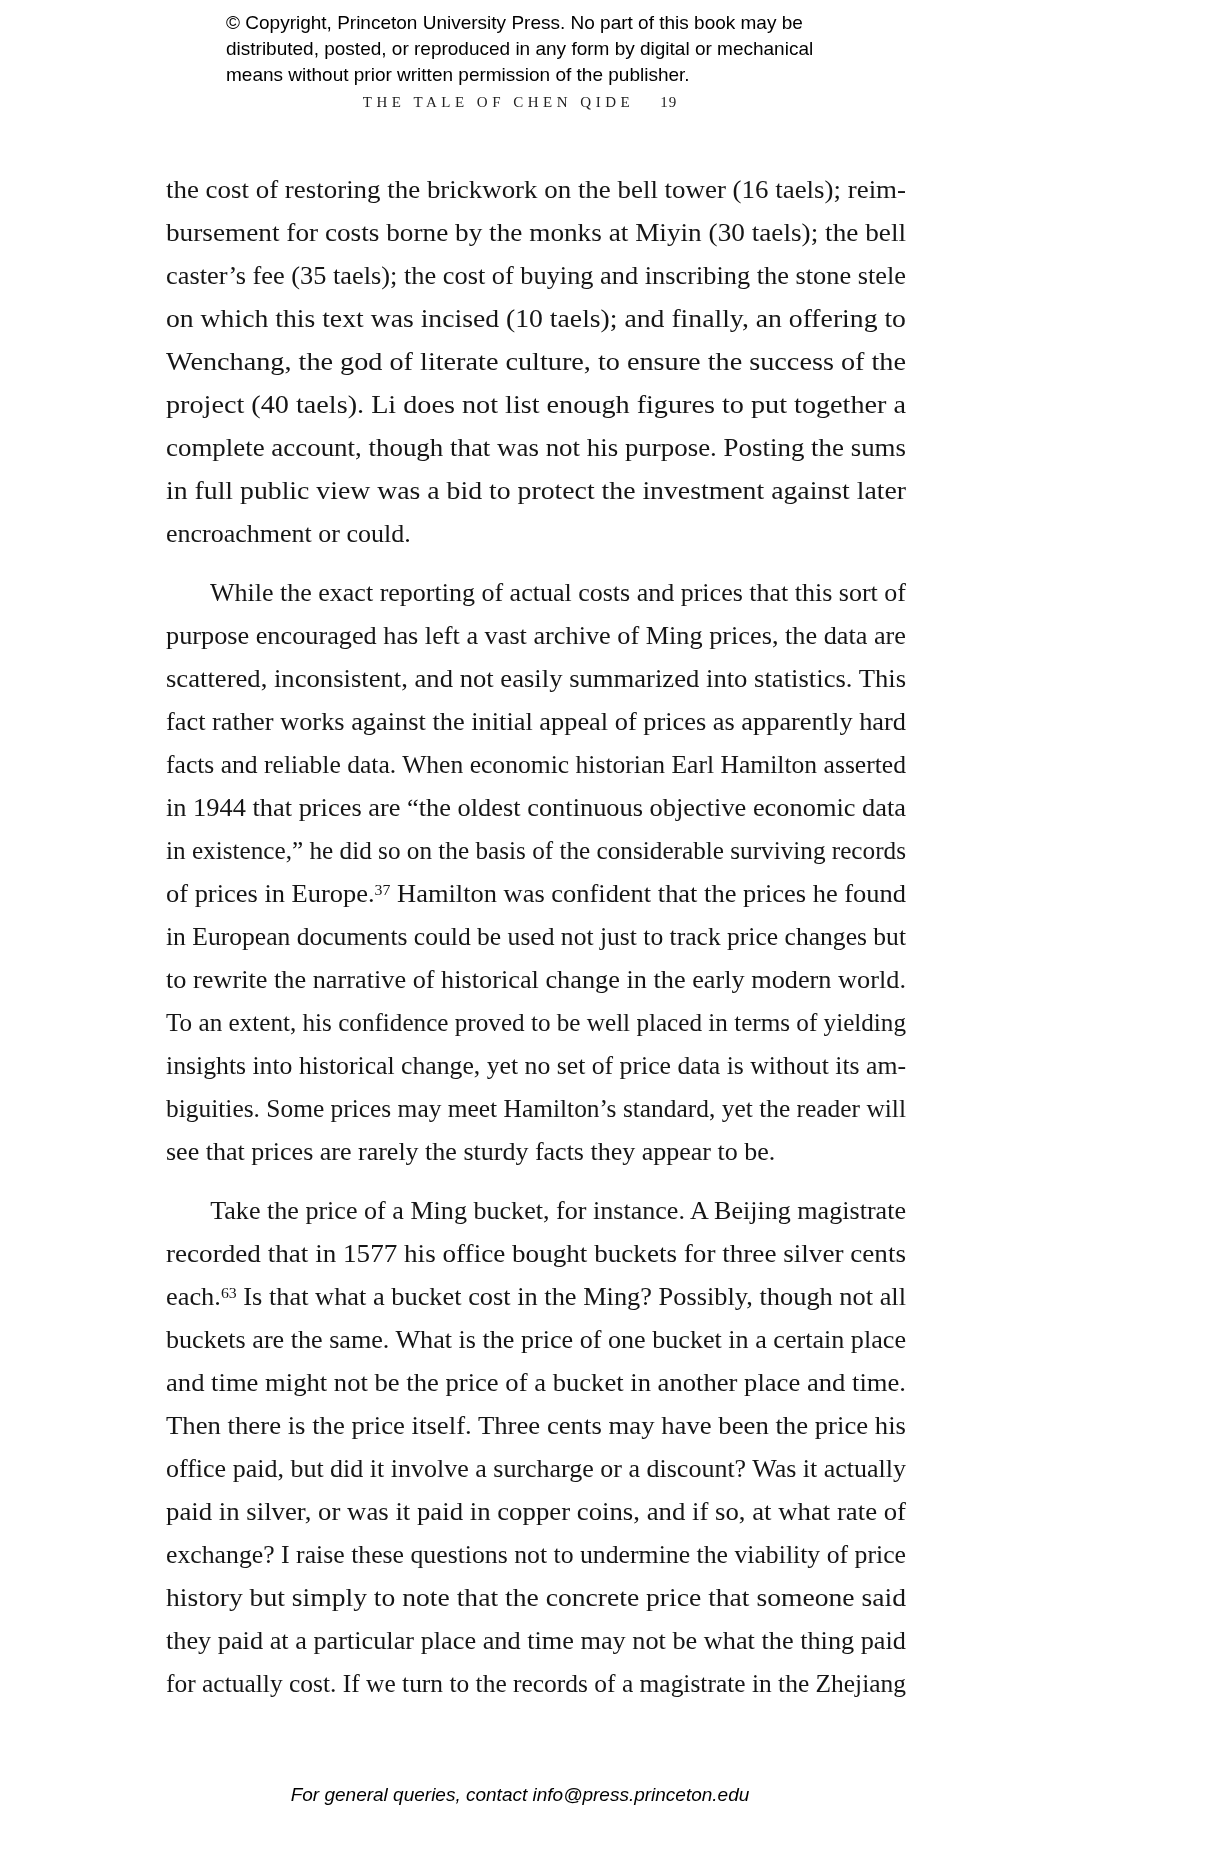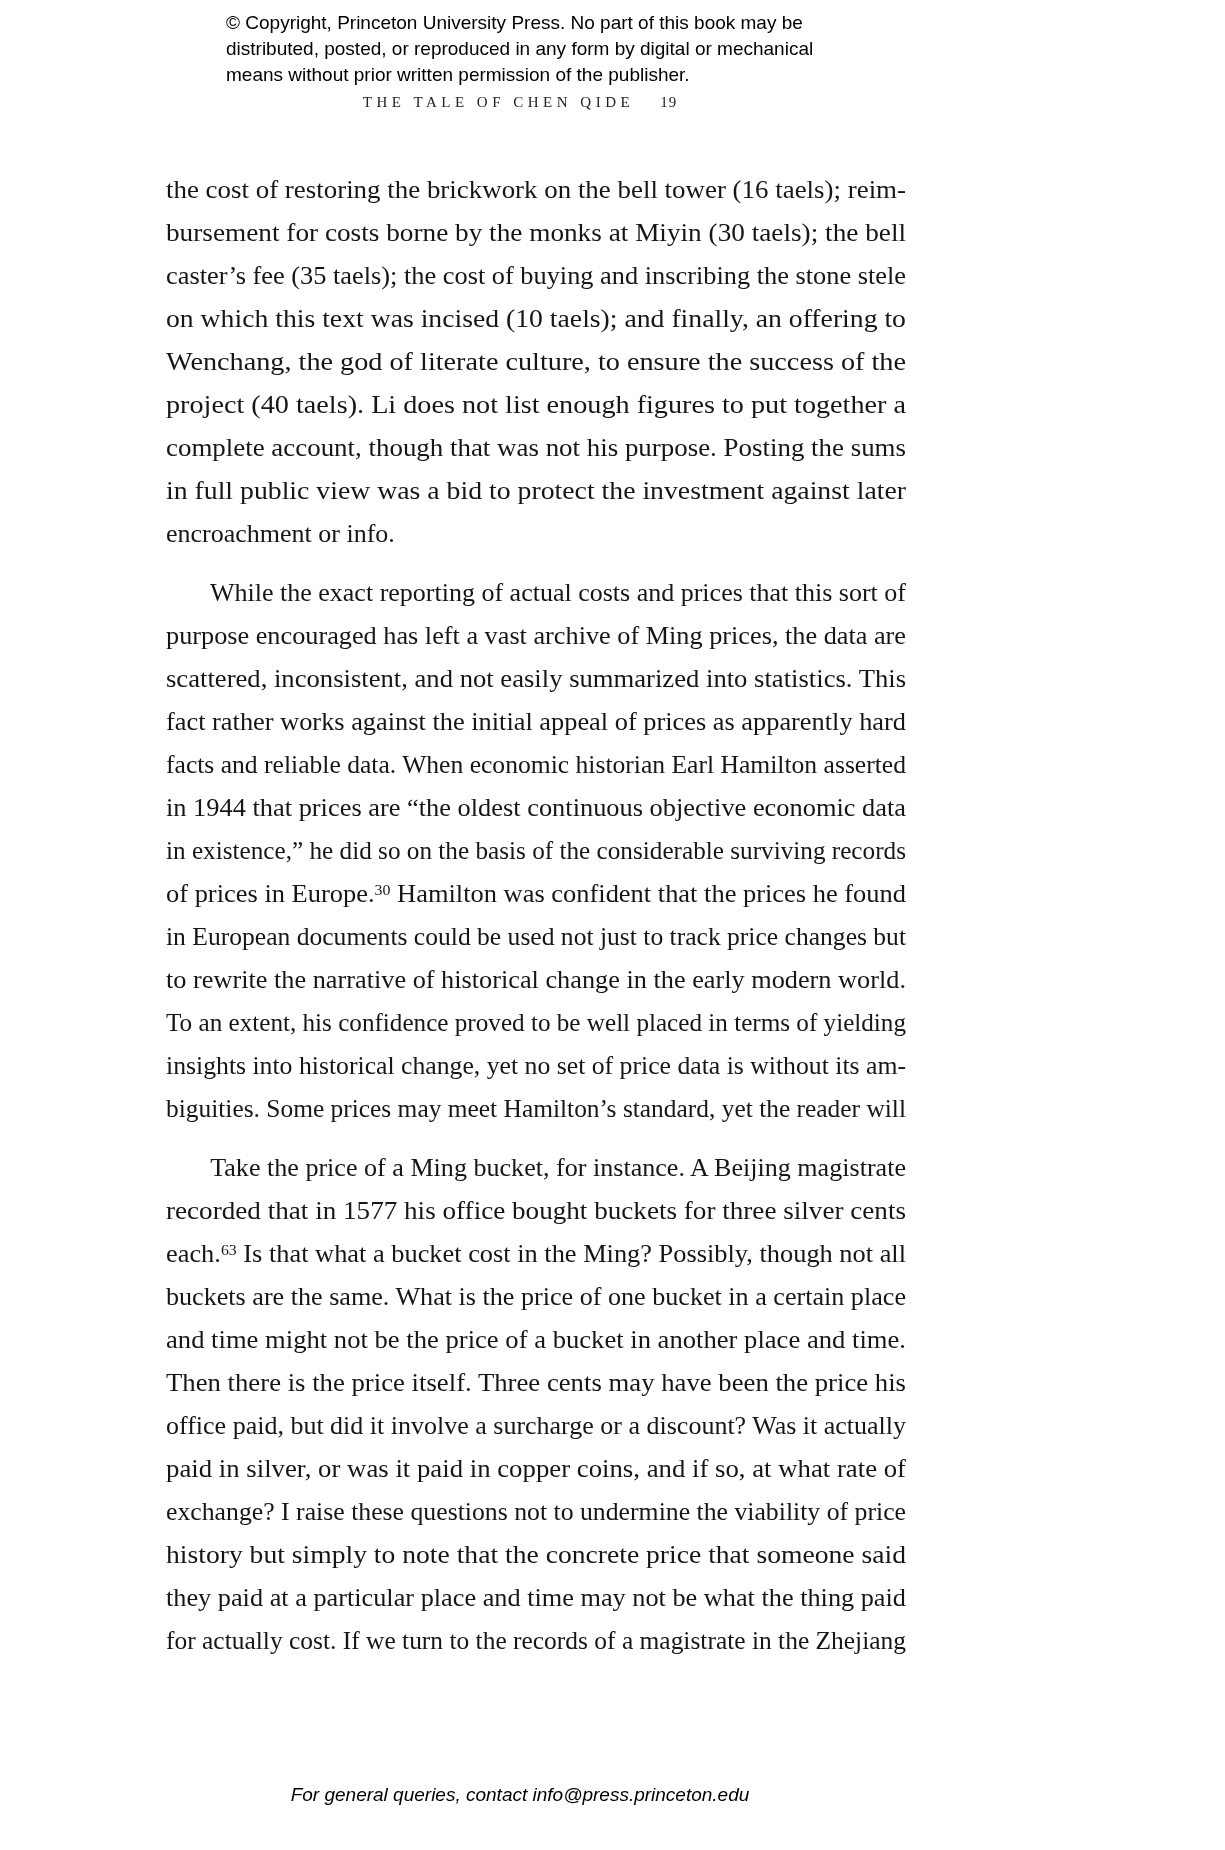--- a/index.html
+++ b/index.html
@@ -91,36 +91,37 @@
   <div class="body-text">
       <div class="paragraph">
         <div class="line" style="transform: scaleX(1.0353);">the cost of restoring the brickwork on the bell tower (16 taels); reim-</div>
         <div class="line" style="transform: scaleX(1.0479);">bursement for costs borne by the monks at Miyin (30 taels); the bell</div>
         <div class="line" style="transform: scaleX(1.0134);">caster’s fee (35 taels); the cost of buying and inscribing the stone stele</div>
         <div class="line" style="transform: scaleX(1.0653);">on which this text was incised (10 taels); and finally, an offering to</div>
         <div class="line" style="transform: scaleX(1.0857);">Wenchang, the god of literate culture, to ensure the success of the</div>
         <div class="line" style="transform: scaleX(1.0845);">project (40 taels). Li does not list enough figures to put together a</div>
         <div class="line" style="transform: scaleX(1.0351);">complete account, though that was not his purpose. Posting the sums</div>
         <div class="line" style="transform: scaleX(1.0676);">in full public view was a bid to protect the investment against later</div>
-        <div class="line last">encroachment or info.</div>
+        <div class="line last">encroachment or could.</div>
       </div>
       <div class="paragraph">
         <div class="line indent" style="transform: scaleX(1);">While the exact reporting of actual costs and prices that this sort of</div>
         <div class="line" style="transform: scaleX(1.0099);">purpose encouraged has left a vast archive of Ming prices, the data are</div>
         <div class="line" style="transform: scaleX(1.0245);">scattered, inconsistent, and not easily summarized into statistics. This</div>
         <div class="line" style="transform: scaleX(1.0139);">fact rather works against the initial appeal of prices as apparently hard</div>
         <div class="line" style="transform: scaleX(0.9843);">facts and reliable data. When economic historian Earl Hamilton asserted</div>
         <div class="line" style="transform: scaleX(1.0148);">in 1944 that prices are “the oldest continuous objective economic data</div>
         <div class="line" style="transform: scaleX(0.9696);">in existence,” he did so on the basis of the considerable surviving records</div>
-        <div class="line" style="transform: scaleX(1.0172);">of prices in Europe.<sup>30</sup> Hamilton was confident that the prices he found</div>
+        <div class="line" style="transform: scaleX(1.0172);">of prices in Europe.<sup>37</sup> Hamilton was confident that the prices he found</div>
         <div class="line" style="transform: scaleX(0.9836);">in European documents could be used not just to track price changes but</div>
         <div class="line" style="transform: scaleX(1.0108);">to rewrite the narrative of historical change in the early modern world.</div>
         <div class="line" style="transform: scaleX(0.9674);">To an extent, his confidence proved to be well placed in terms of yielding</div>
         <div class="line" style="transform: scaleX(0.9892);">insights into historical change, yet no set of price data is without its am-</div>
         <div class="line" style="transform: scaleX(0.9779);">biguities. Some prices may meet Hamilton’s standard, yet the reader will</div>
+        <div class="line last">see that prices are rarely the sturdy facts they appear to be.</div>
       </div>
       <div class="paragraph">
         <div class="line indent" style="transform: scaleX(1.0034);">Take the price of a Ming bucket, for instance. A Beijing magistrate</div>
         <div class="line" style="transform: scaleX(1.0434);">recorded that in 1577 his office bought buckets for three silver cents</div>
         <div class="line" style="transform: scaleX(1.0144);">each.<sup>63</sup> Is that what a bucket cost in the Ming? Possibly, though not all</div>
         <div class="line" style="transform: scaleX(1.0046);">buckets are the same. What is the price of one bucket in a certain place</div>
         <div class="line" style="transform: scaleX(1.0239);">and time might not be the price of a bucket in another place and time.</div>
         <div class="line" style="transform: scaleX(1.0278);">Then there is the price itself. Three cents may have been the price his</div>
         <div class="line" style="transform: scaleX(0.9998);">office paid, but did it involve a surcharge or a discount? Was it actually</div>
         <div class="line" style="transform: scaleX(1.0295);">paid in silver, or was it paid in copper coins, and if so, at what rate of</div>

